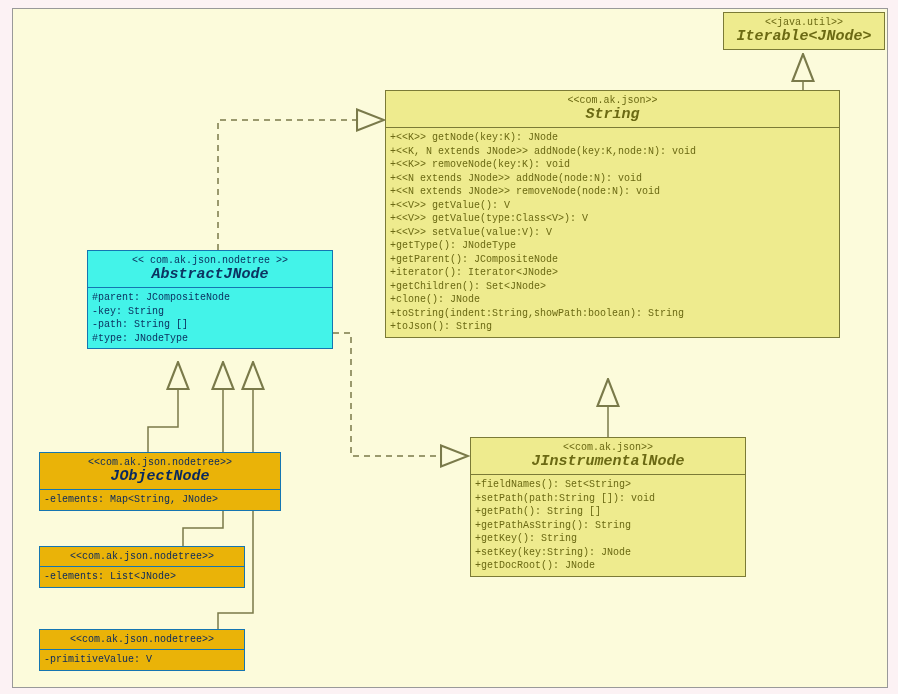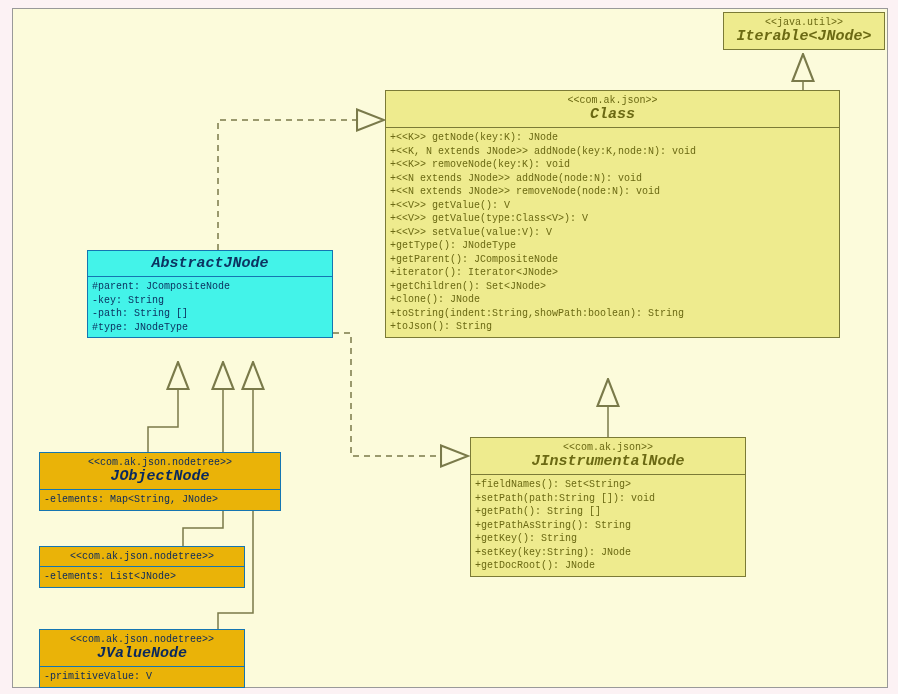--- a/index.html
+++ b/index.html
@@ -107,21 +107,21 @@
   <div class="class-box yellow-box" style="left:710px; top:3px; width:162px;">
     <div class="box-header" style="border-bottom:none;border-radius:6px;">
       <div class="stereotype">&lt;&lt;java.util&gt;&gt;</div>
       <div class="class-name">Iterable&lt;JNode&gt;</div>
     </div>
   </div>
 
   <div class="class-box yellow-box" style="left:372px; top:81px; width:455px;">
     <div class="box-header">
       <div class="stereotype">&lt;&lt;com.ak.json&gt;&gt;</div>
-      <div class="class-name">Class</div>
+      <div class="class-name">String</div>
     </div>
     <div class="box-body">+&lt;&lt;K&gt;&gt; getNode(key:K): JNode
 +&lt;&lt;K, N extends JNode&gt;&gt; addNode(key:K,node:N): void
 +&lt;&lt;K&gt;&gt; removeNode(key:K): void
 +&lt;&lt;N extends JNode&gt;&gt; addNode(node:N): void
 +&lt;&lt;N extends JNode&gt;&gt; removeNode(node:N): void
 +&lt;&lt;V&gt;&gt; getValue(): V
 +&lt;&lt;V&gt;&gt; getValue(type:Class&lt;V&gt;): V
 +&lt;&lt;V&gt;&gt; setValue(value:V): V
 +getType(): JNodeType
@@ -142,20 +142,21 @@
 +setPath(path:String []): void
 +getPath(): String []
 +getPathAsString(): String
 +getKey(): String
 +setKey(key:String): JNode
 +getDocRoot(): JNode</div>
   </div>
 
   <div class="class-box cyan-box" style="left:74px; top:241px; width:246px;">
     <div class="box-header">
+      <div class="stereotype">&lt;&lt;  com.ak.json.nodetree  &gt;&gt;</div>
       <div class="class-name">AbstractJNode</div>
     </div>
     <div class="box-body">#parent: JCompositeNode
 -key: String
 -path: String []
 #type: JNodeType</div>
   </div>
 
   <div class="class-box blue-box" style="left:26px; top:443px; width:242px;">
     <div class="box-header">
@@ -168,18 +169,17 @@
   <div class="class-box blue-box" style="left:26px; top:537px; width:206px;">
     <div class="box-header">
       <div class="stereotype">&lt;&lt;com.ak.json.nodetree&gt;&gt;</div>
     </div>
     <div class="box-body">-elements: List&lt;JNode&gt;</div>
   </div>
 
   <div class="class-box blue-box" style="left:26px; top:620px; width:206px;">
     <div class="box-header">
       <div class="stereotype">&lt;&lt;com.ak.json.nodetree&gt;&gt;</div>
-      <div class="class-name">JValueNode</div>
     </div>
     <div class="box-body">-primitiveValue: V</div>
   </div>
 
 </div>
 
 </body></html>

